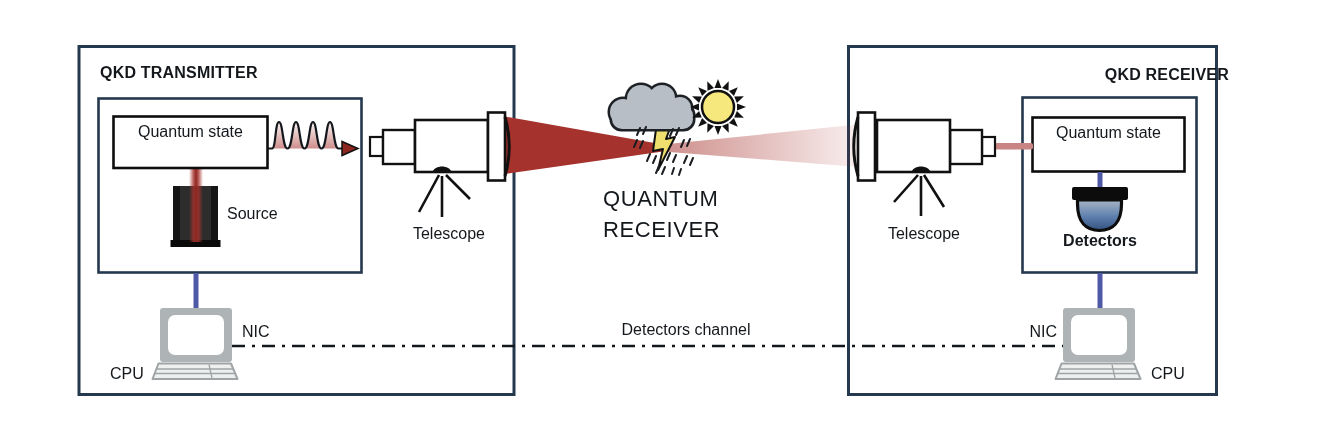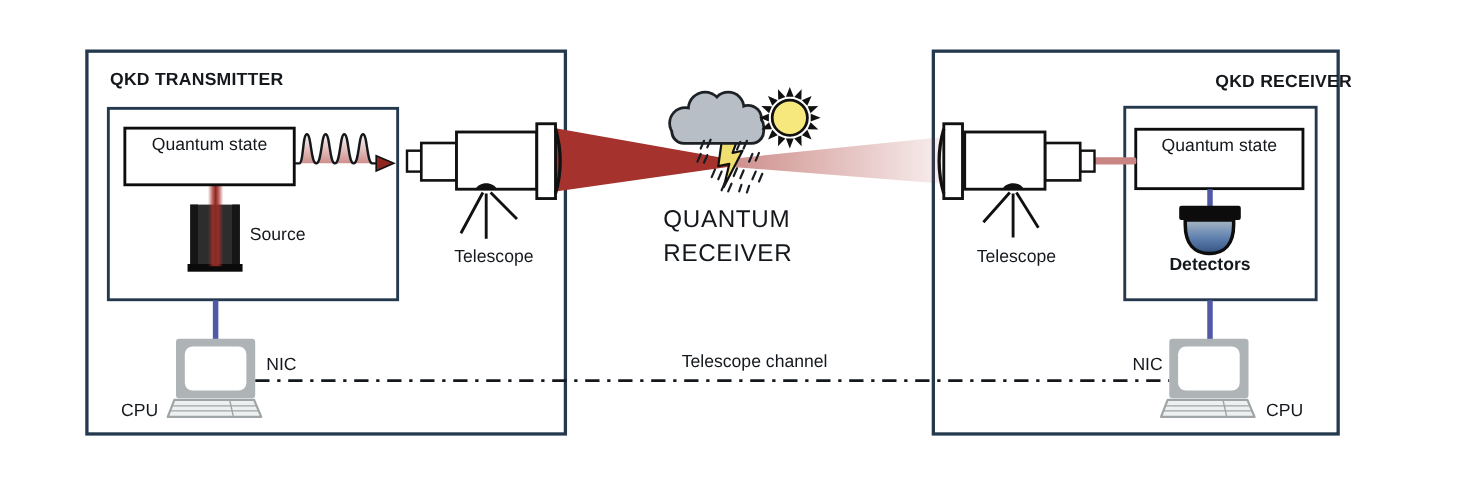--- a/index.html
+++ b/index.html
@@ -205,19 +205,19 @@
   </div>
 
   <div class="lbl center" style="left:1050px;top:231px;width:100px;font-weight:bold;">Detectors</div>
 
   <div class="lbl center" style="left:874px;top:224px;width:100px;">Telescope</div>
 
   <div class="lbl" style="left:242px;top:322px;">NIC</div>
 
   <div class="lbl" style="left:110px;top:364px;">CPU</div>
 
-  <div class="lbl center" style="left:606px;top:320px;width:160px;">Telescope channel</div>
+  <div class="lbl center" style="left:606px;top:320px;width:160px;">Detectors channel</div>
 
   <div class="lbl" style="left:1024px;top:322px;width:33px;text-align:right;">NIC</div>
 
   <div class="lbl" style="left:1151px;top:364px;">CPU</div>
 
 </div>
 
 </body></html>

